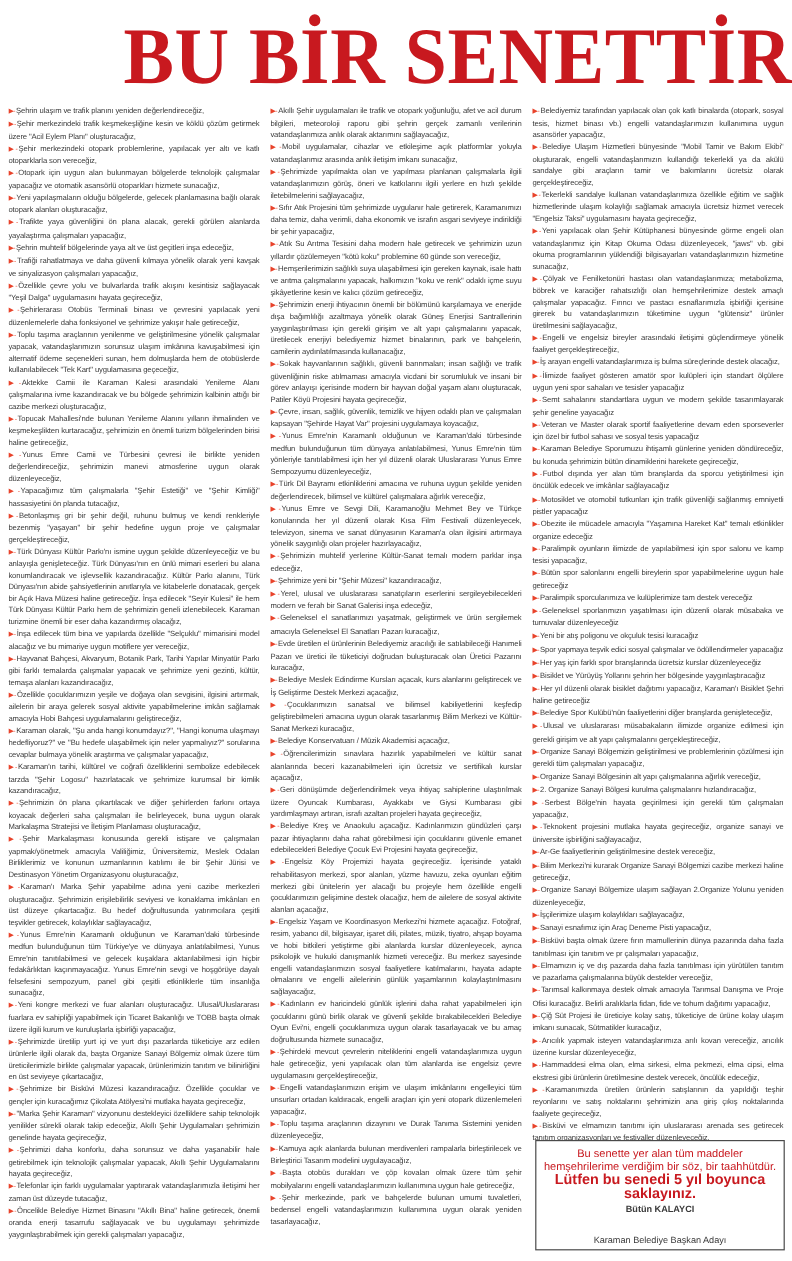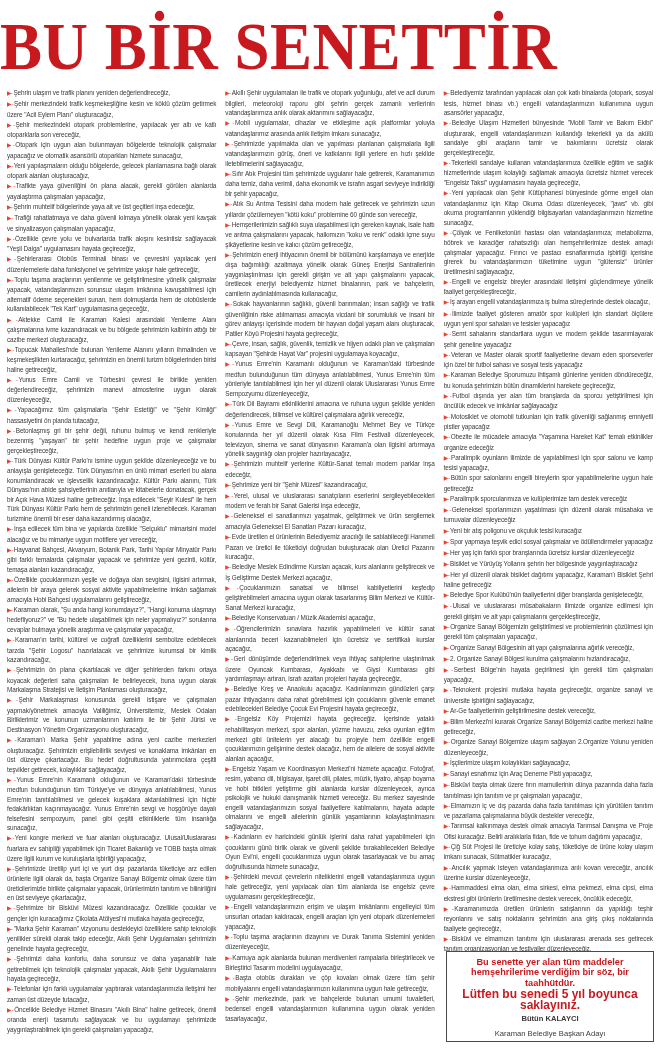--- a/index.html
+++ b/index.html
@@ -2,48 +2,48 @@
 <html lang="tr"><head>
 <meta charset="utf-8">
 <style>
   html,body{margin:0;padding:0;}
   body{
     width:660px;height:1051px;position:relative;background:#ffffff;
     font-family:"Liberation Sans",sans-serif;overflow:hidden;
     -webkit-font-smoothing:antialiased;
   }
   .masthead{
-    position:absolute;top:10px;left:0;width:660px;text-align:left;
+    position:absolute;top:10px;left:0;width:660px;text-align:right;
   }
   .masthead h1{
     margin:0;font-family:"Liberation Serif",serif;font-weight:bold;
     font-size:63px;line-height:70px;letter-spacing:0.5px;color:#c8191f;
     transform:scaleY(1.06);transform-origin:top center;white-space:nowrap;
   }
   .columns{
     position:absolute;top:88px;left:7px;width:646px;height:952px;
     column-count:3;column-gap:9px;column-fill:auto;overflow:hidden;
     font-size:6.4px;line-height:9.55px;color:#3a3a3a;text-align:justify;
     letter-spacing:-0.1px;
   }
   ul.pledges{margin:0;padding:0;list-style:none;}
   ul.pledges li{margin:0 0 0.5px 0;padding:0;}
   .bullet{color:#e8432b;font-size:5.8px;letter-spacing:-0.5px;padding-right:1px;}
   .pledge-box{
     position:absolute;right:6px;bottom:9px;width:196px;background:#ffffff;
     border:1.5px solid #4a4a4a;text-align:center;padding:5px 5px 3px 5px;
   }
   .pledge-statement{
-    color:#c8191f;font-weight:bold;font-size:9.2px;line-height:10.8px;
+    color:#c8191f;font-weight:normal;font-size:9.2px;line-height:10.8px;
   }
   .pledge-keep{
     color:#c8191f;font-weight:bold;font-size:12px;line-height:10.8px;
   }
   .candidate-name{font-size:7.6px;font-weight:bold;color:#3a3a3a;margin-top:3.5px;}
-  .candidate-role{font-size:7.6px;color:#3a3a3a;margin-top:6px;}
+  .candidate-role{font-size:7.6px;color:#3a3a3a;margin-top:17px;}
   .signature{
     font-family:"DejaVu Serif",serif;font-style:italic;font-size:13.5px;
     color:#3f3f3f;margin-top:0px;letter-spacing:1.5px;
   }
 </style>
 </head>
 <body>
 
 <header class="masthead">
   <h1>BU BİR SENETTİR</h1>

